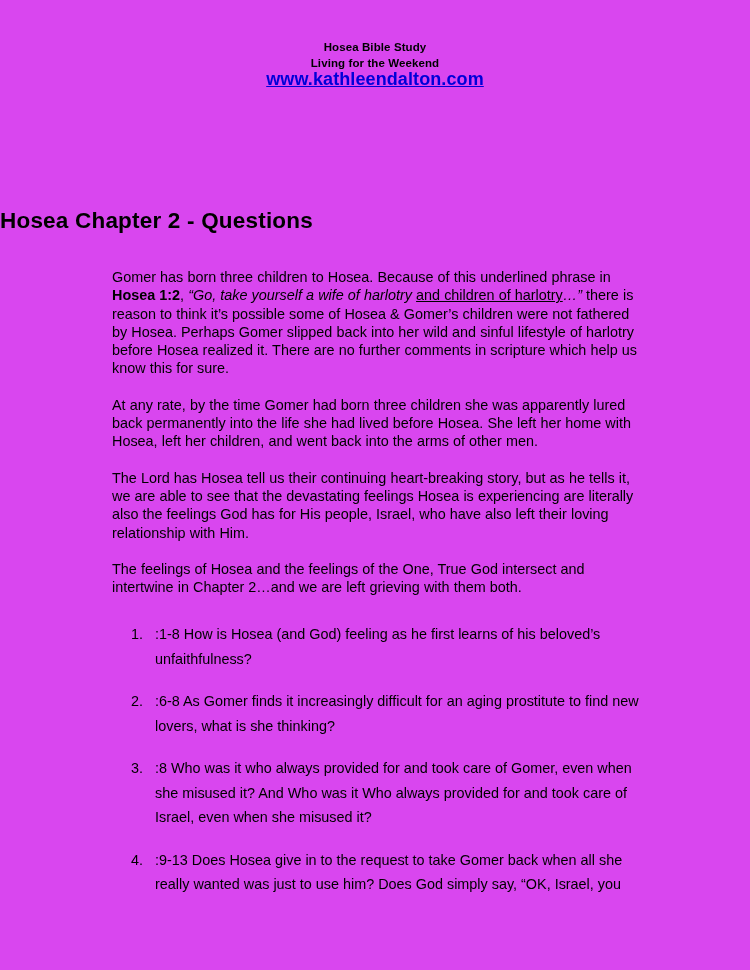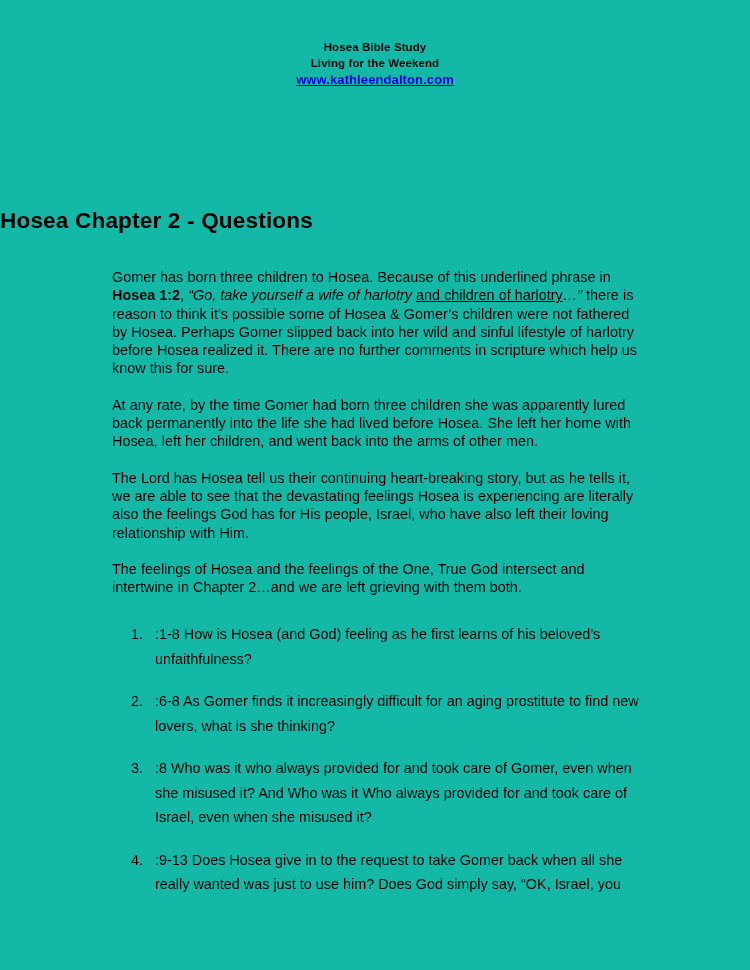--- a/index.html
+++ b/index.html
@@ -14,40 +14,40 @@
     overflow: hidden;
     font-family: "Liberation Sans", sans-serif;
     color: #000000;
     -webkit-font-smoothing: antialiased;
   }
 
   .page {
     position: relative;
     width: 750px;
     height: 970px;
-    background: #14b8a6;
+    background: #d946ef;
   }
 
   
   .doc-header {
     position: absolute;
     top: 40px;
     left: 0;
     width: 750px;
     text-align: center;
     line-height: 15.5px;
   }
   .doc-header .hdr-line {
     font-size: 11.5px;
     font-weight: bold;
     letter-spacing: 0.1px;
     white-space: nowrap;
   }
   .doc-header .hdr-url {
-    font-size: 13px;
+    font-size: 18px;
     font-weight: bold;
     color: #0000d8;
     text-decoration: underline;
     letter-spacing: 0.1px;
     display: inline-block;
     margin-top: 1px;
     cursor: pointer;
   }
 
   

